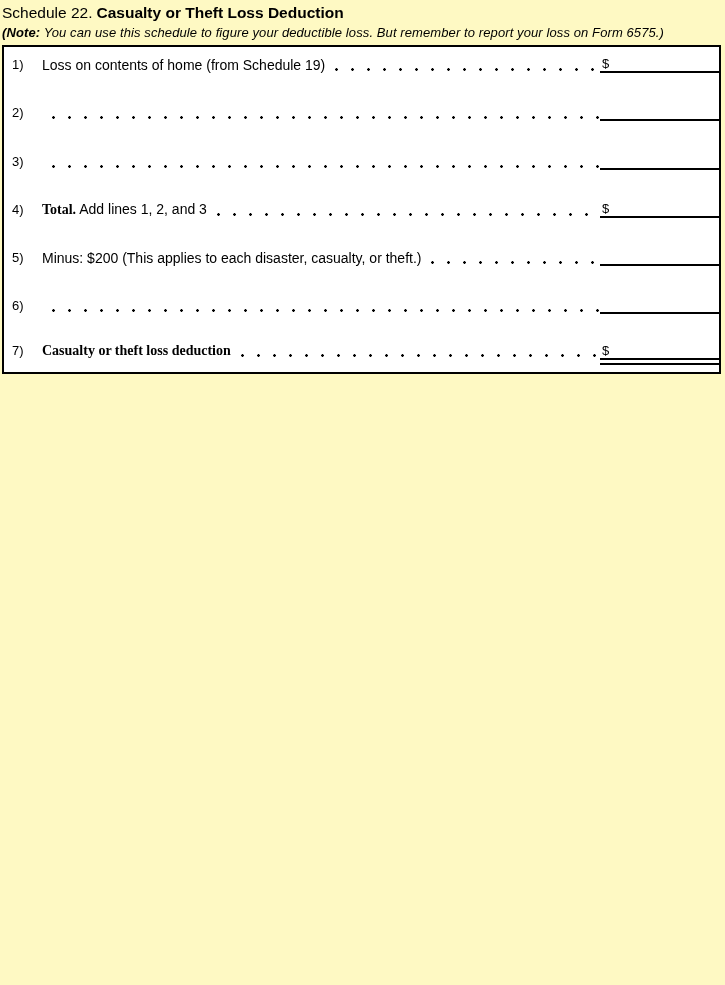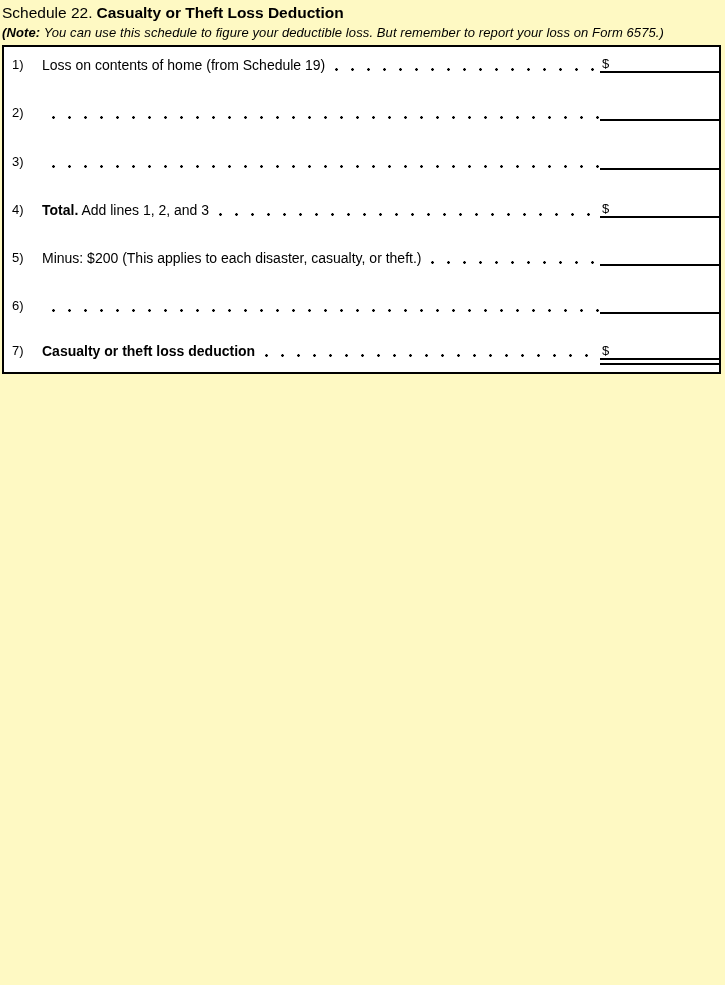--- a/index.html
+++ b/index.html
@@ -48,21 +48,21 @@
     width: 30px;
     flex: 0 0 30px;
     font-size: 13px;
     line-height: 16px;
   }
   .line-label {
     font-size: 14px;
     line-height: 16px;
     white-space: nowrap;
   }
-  .line-label b { font-weight: bold; }
+  .line-label b { font-weight: bold; font-family: Liberation Serif, serif; }
   .dot-leader {
     flex: 1 1 auto;
     height: 16px;
     margin: 0 0 0 6px;
     background-image: radial-gradient(circle at 1.5px 1.5px, #000 1.2px, transparent 1.5px);
     background-size: 16px 3px;
     background-repeat: repeat-x;
     background-position: left 4px bottom 2px;
   }
   .amount-field {

